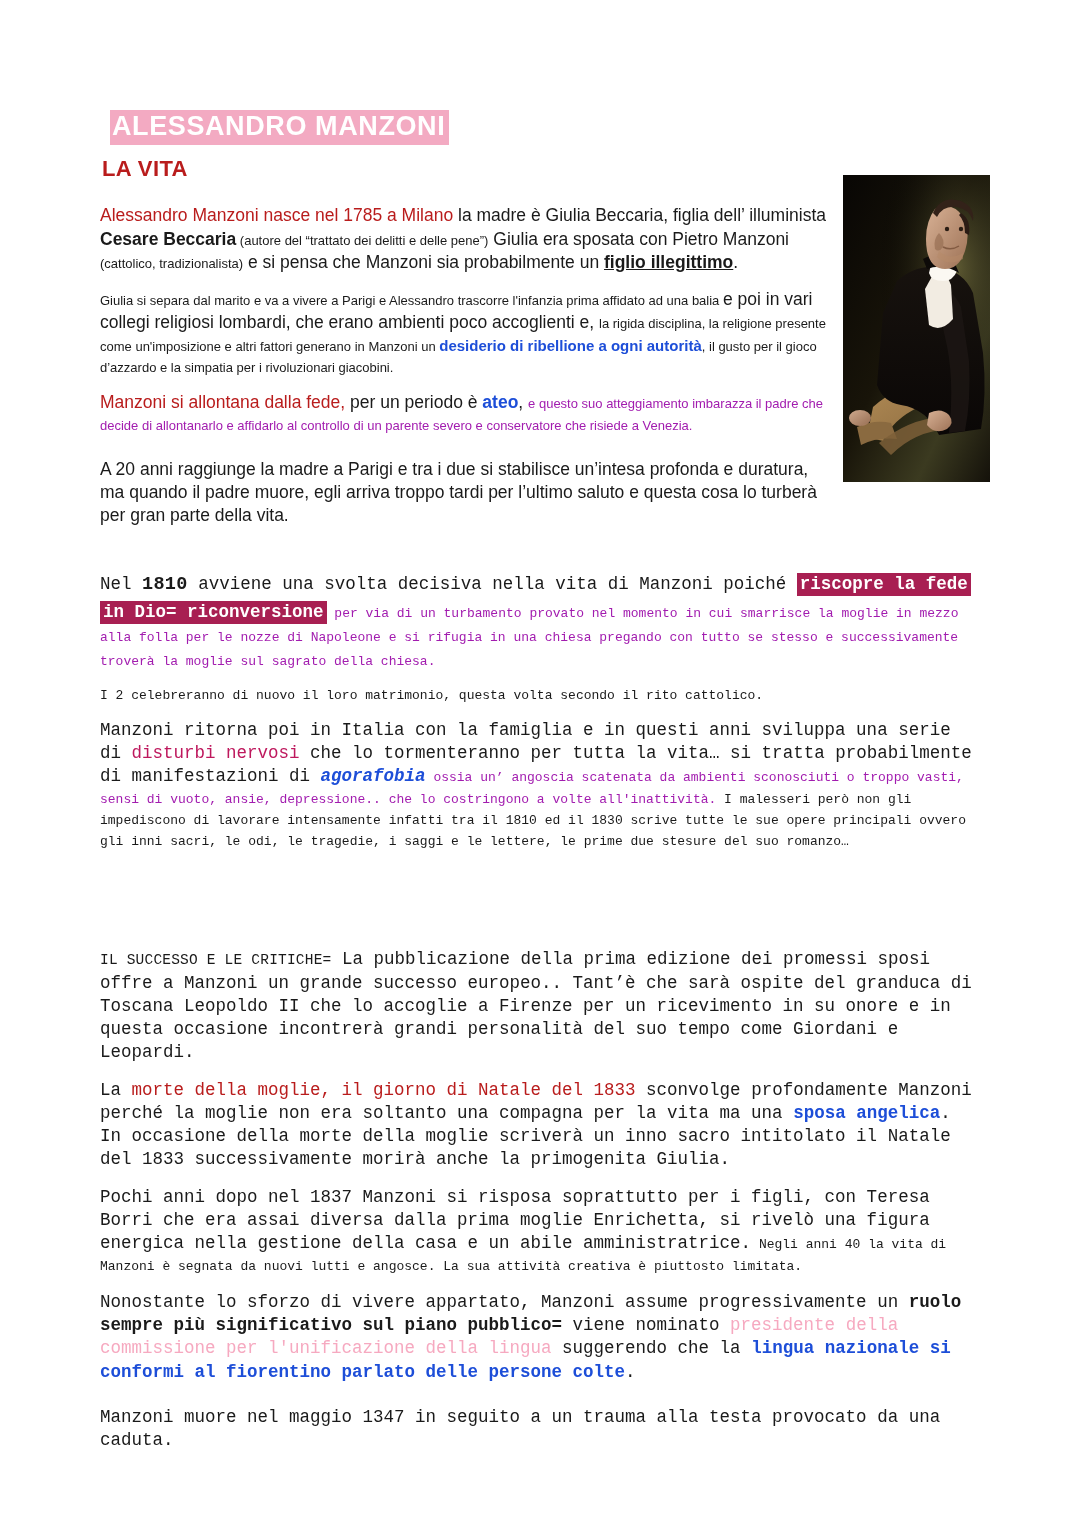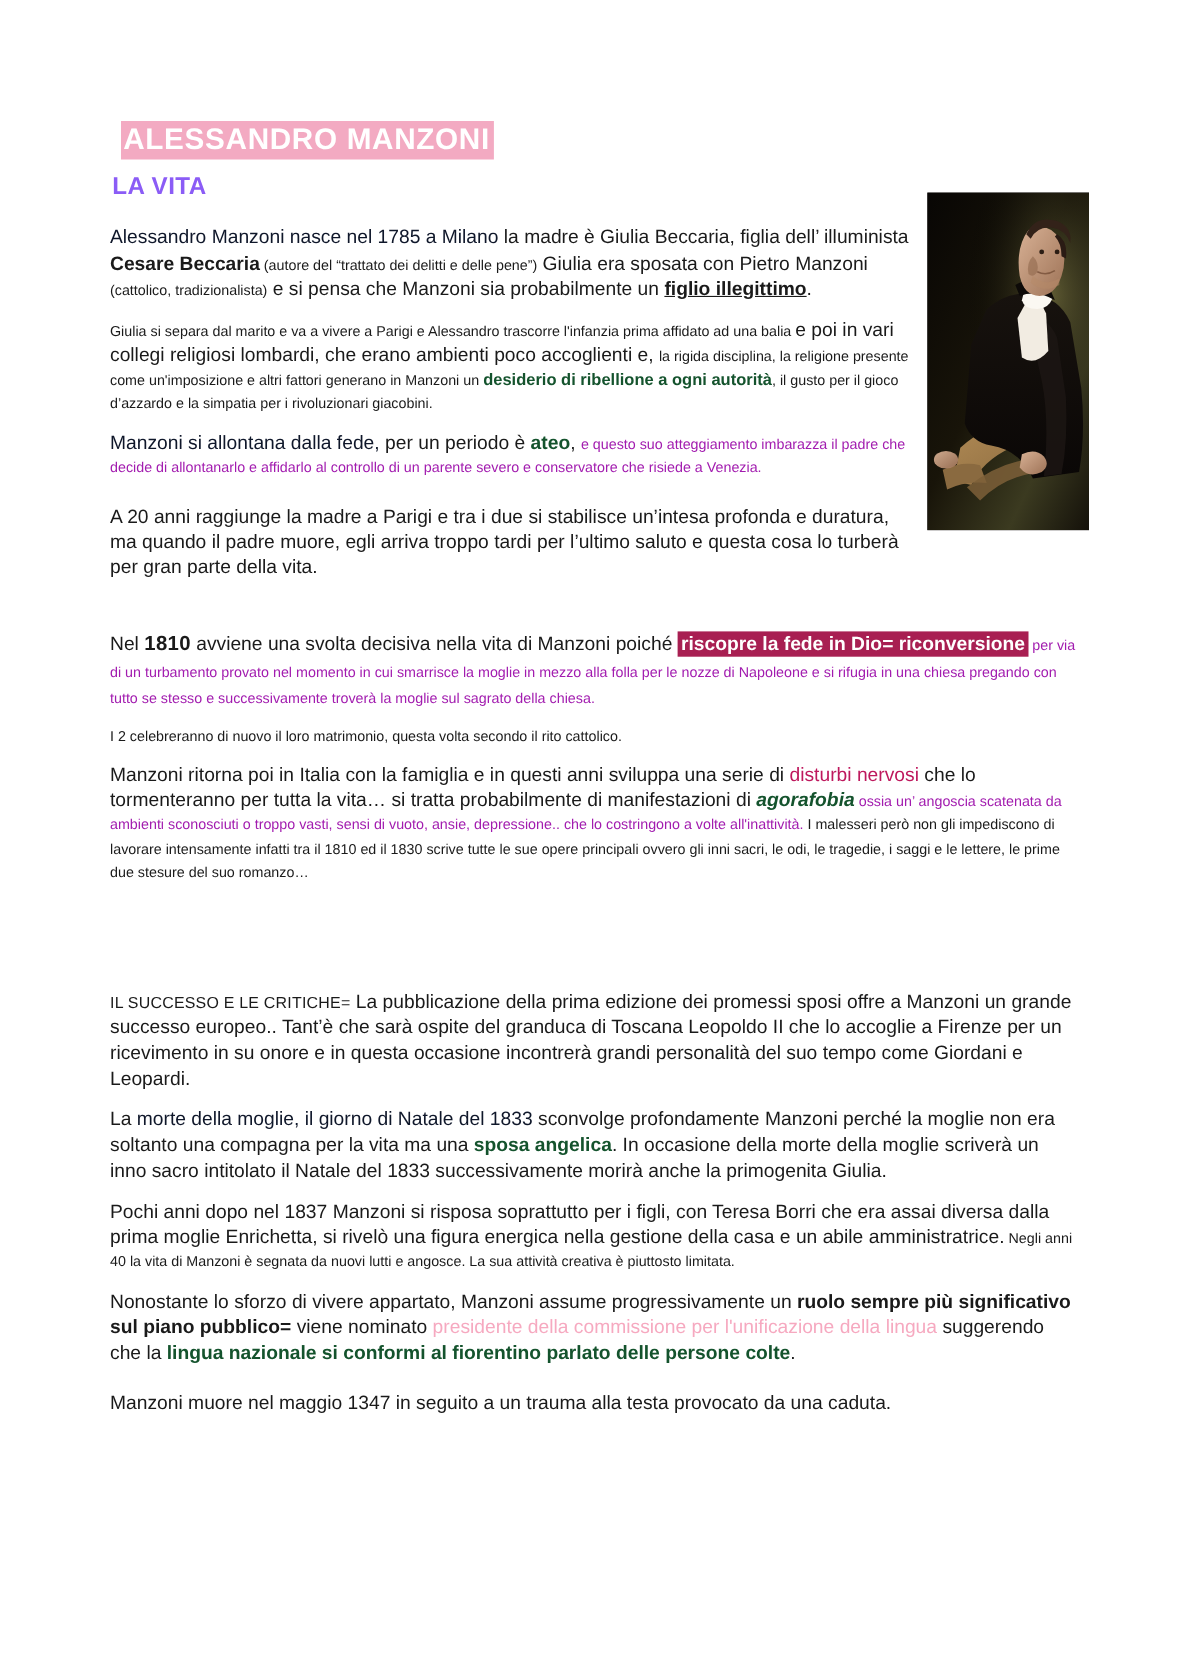--- a/index.html
+++ b/index.html
@@ -36,21 +36,21 @@
     background: #f3aac2;
     color: #ffffff;
     font-size: 27px;
     font-weight: bold;
     letter-spacing: 0.6px;
     line-height: 1.18;
     padding: 1px 4px 2px 2px;
     margin: 10px;
   }
   .subtitle {
-    color: #8b5cf6;
+    color: #b91c1c;
     font-size: 22px;
     font-weight: bold;
     letter-spacing: 0.4px;
     margin: 1px 0 0 2px;
     line-height: 1.2;
   }
 
   
   .para {
     margin: 0;
@@ -60,23 +60,23 @@
   .gap-lg { height: 22px; }
   .gap-md { height: 14px; }
   .gap-xl { height: 96px; }
 
   
   .t-lg  { font-size: 17.5px; }
   .t-md  { font-size: 15px; }
   .t-sm  { font-size: 13px; }
 
   
-  .pink      { color: #0f172a; }
+  .pink      { color: #b91c1c; }
   .pink-soft { color: #be185d; }
-  .pink-bold { color: #14532d; font-weight: bold; }
+  .pink-bold { color: #1d4ed8; font-weight: bold; }
   .pink-light{ color: #f6a9c0; }
   .grey      { color: #a21caf; }
   .b   { font-weight: bold; }
   .i   { font-style: italic; }
   .u   { }
   .biu { font-weight: bold; text-decoration: underline; }
 
   .hl-dark {
     background: #a81f52;
     color: #ffffff;
@@ -104,21 +104,21 @@
     width: 147px;
     height: 307px;
     overflow: hidden;
     background: #0a0806;
     border: 0;
   }
   .portrait svg { display: block; width: 100%; height: 100%; }
 
   .col-narrow { width: 735px; }
   .col-mid    { width: 760px; }
-  .col-wide   { width: 880px; }
+  .col-wide   { width: 880px; font-family: Liberation Mono, monospace; }
 </style>
 </head>
 <body>
 
 <div class="page">
 
   <div class="portrait">
     <svg viewBox="0 0 147 307" preserveAspectRatio="xMidYMid slice">
       <defs>
         <linearGradient id="bgGrad" x1="0" y1="0" x2="1" y2="1">

